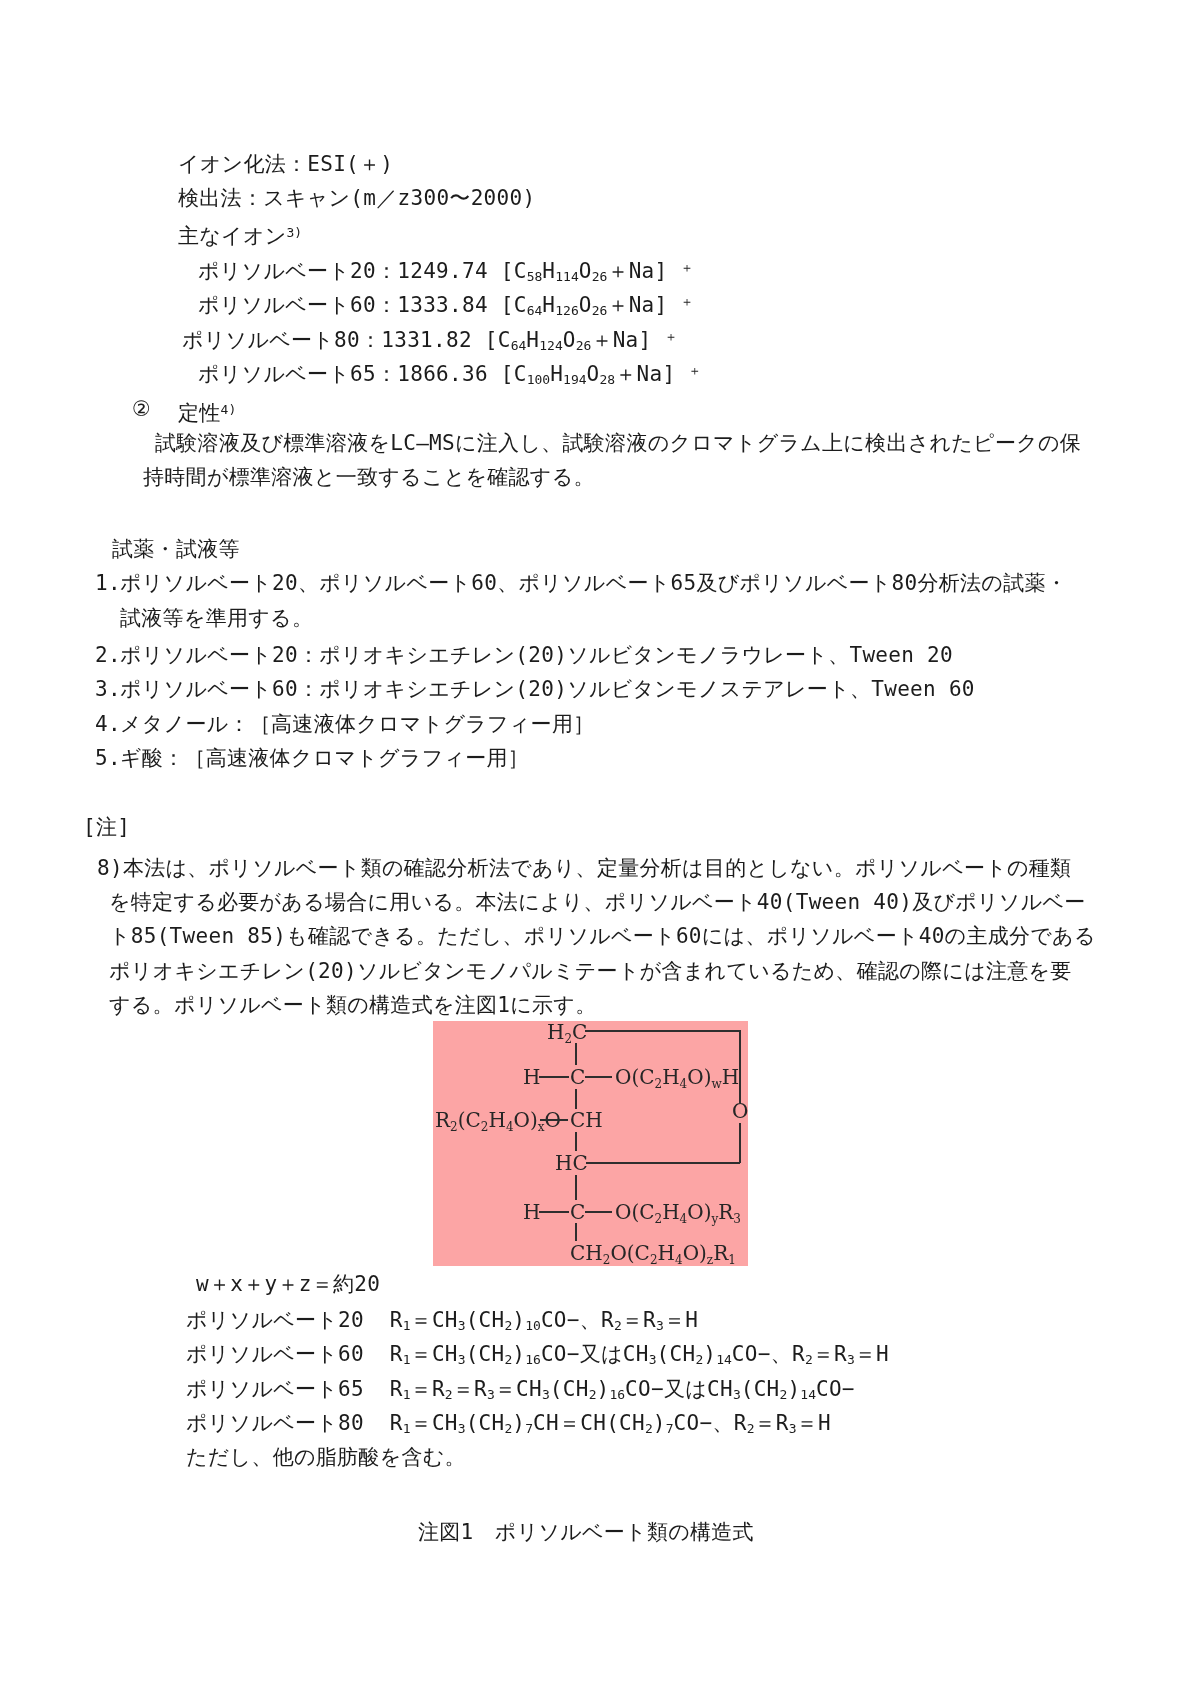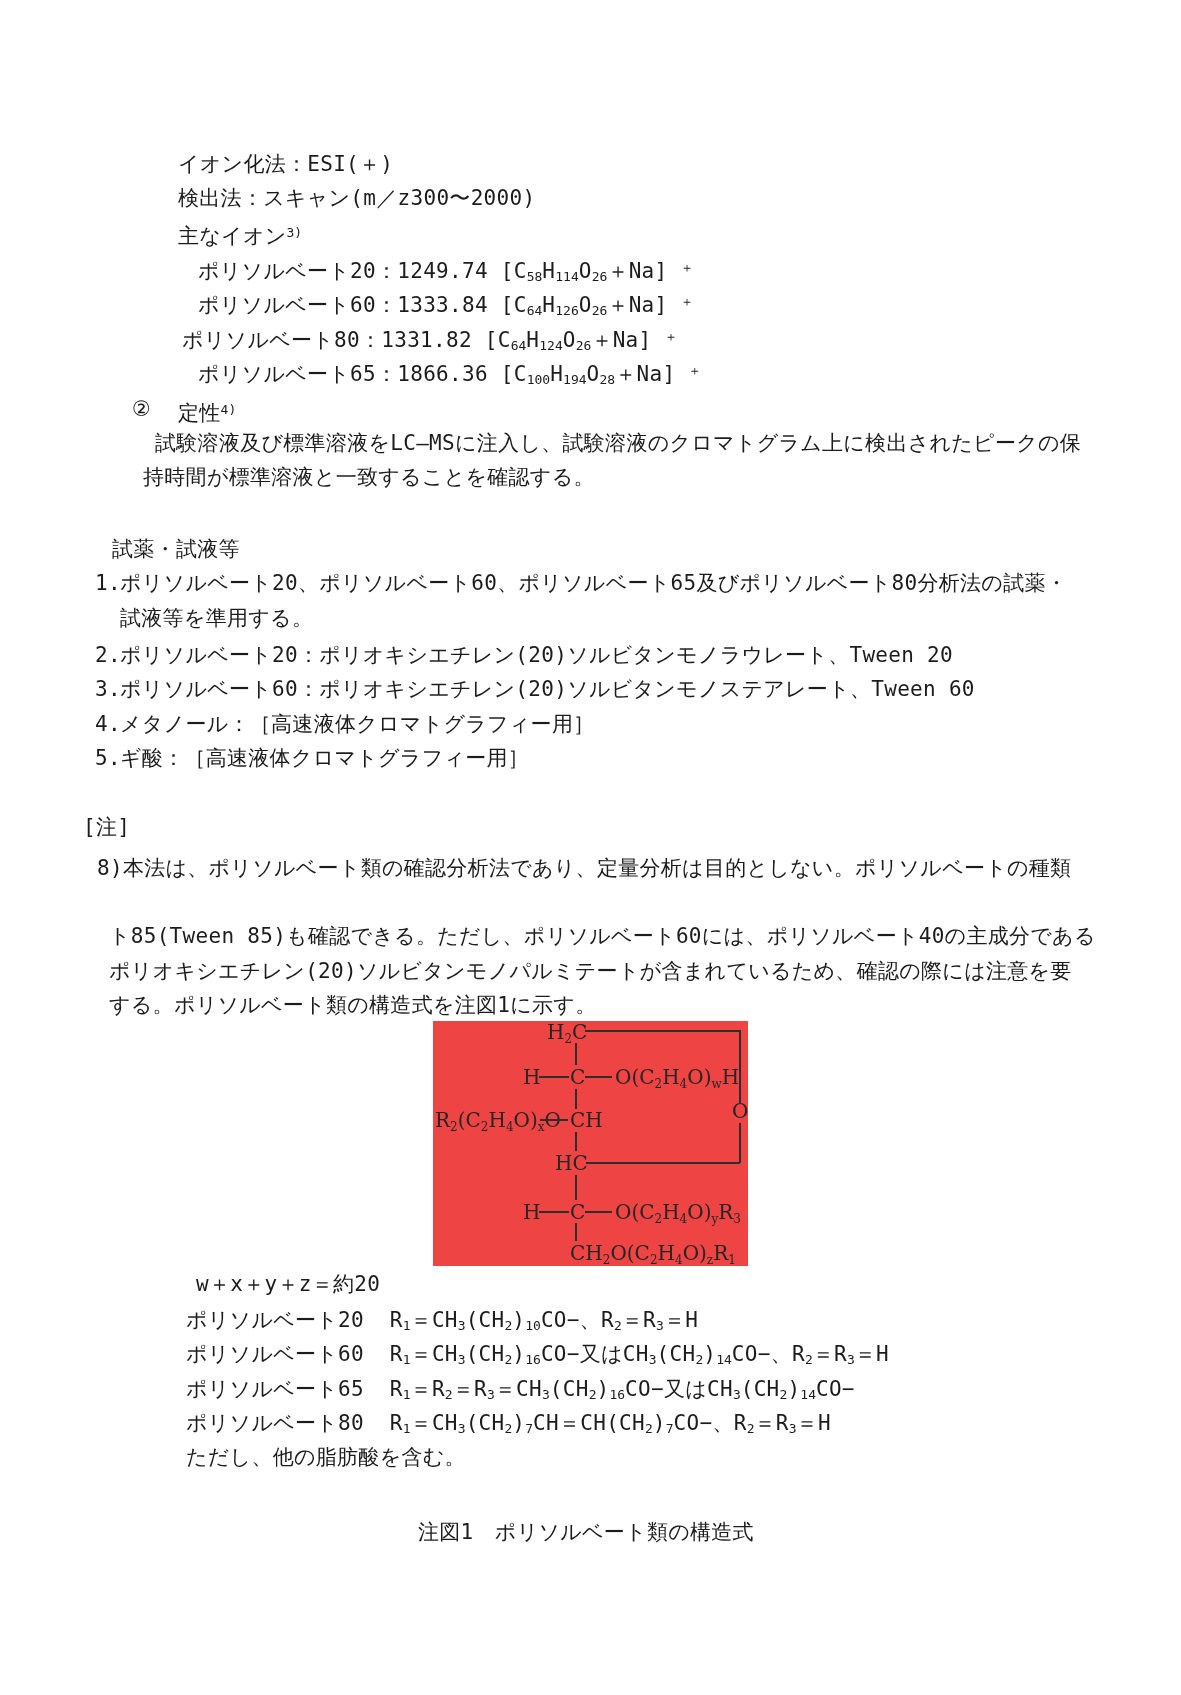--- a/index.html
+++ b/index.html
@@ -22,21 +22,21 @@
   }
   .ln sub,.ln sup{font-size:13px;letter-spacing:0;}
   .ln sub{vertical-align:-0.25em;}
   .ln sup{vertical-align:0.45em;}
 
   
   #figure{
     position:absolute;
     left:433px; top:1021px;
     width:315px; height:245px;
-    background:#ef4444;
+    background:#fca5a5;
   }
   .atom{
     position:absolute;
     font-family:"DejaVu Serif","Liberation Serif",serif;
     font-size:20px;
     color:#262626;
     white-space:pre;
     line-height:22px;
   }
   .atom sub{font-size:12px;vertical-align:-0.3em;}
@@ -74,20 +74,21 @@
   <div class="ln" style="left:120px;top:677px">ポリソルベート60：ポリオキシエチレン(20)ソルビタンモノステアレート、Tween 60</div>
 
   <div class="ln" style="left:95px;top:712px">4.</div>
   <div class="ln" style="left:120px;top:712px">メタノール：［高速液体クロマトグラフィー用］</div>
 
   <div class="ln" style="left:95px;top:746px">5.</div>
   <div class="ln" style="left:120px;top:746px">ギ酸：［高速液体クロマトグラフィー用］</div>
 
   <div class="ln" style="left:83px;top:815px">[注]</div>
   <div class="ln" style="left:97px;top:856px">8)本法は、ポリソルベート類の確認分析法であり、定量分析は目的としない。ポリソルベートの種類</div>
+  <div class="ln" style="left:109px;top:890px">を特定する必要がある場合に用いる。本法により、ポリソルベート40(Tween 40)及びポリソルベー</div>
   <div class="ln" style="left:109px;top:924px">ト85(Tween 85)も確認できる。ただし、ポリソルベート60には、ポリソルベート40の主成分である</div>
   <div class="ln" style="left:109px;top:959px">ポリオキシエチレン(20)ソルビタンモノパルミテートが含まれているため、確認の際には注意を要</div>
   <div class="ln" style="left:109px;top:993px">する。ポリソルベート類の構造式を注図1に示す。</div>
 
   <div id="figure">
     <span class="atom" style="left:114px;top:0px">H<sub>2</sub>C</span>
     <div class="bh" style="left:152px;top:9px;width:155px"></div>
     <div class="bv" style="left:306px;top:9px;height:73px"></div>
     <span class="atom" style="left:299px;top:79px">O</span>
     <div class="bv" style="left:306px;top:102px;height:40px"></div>

